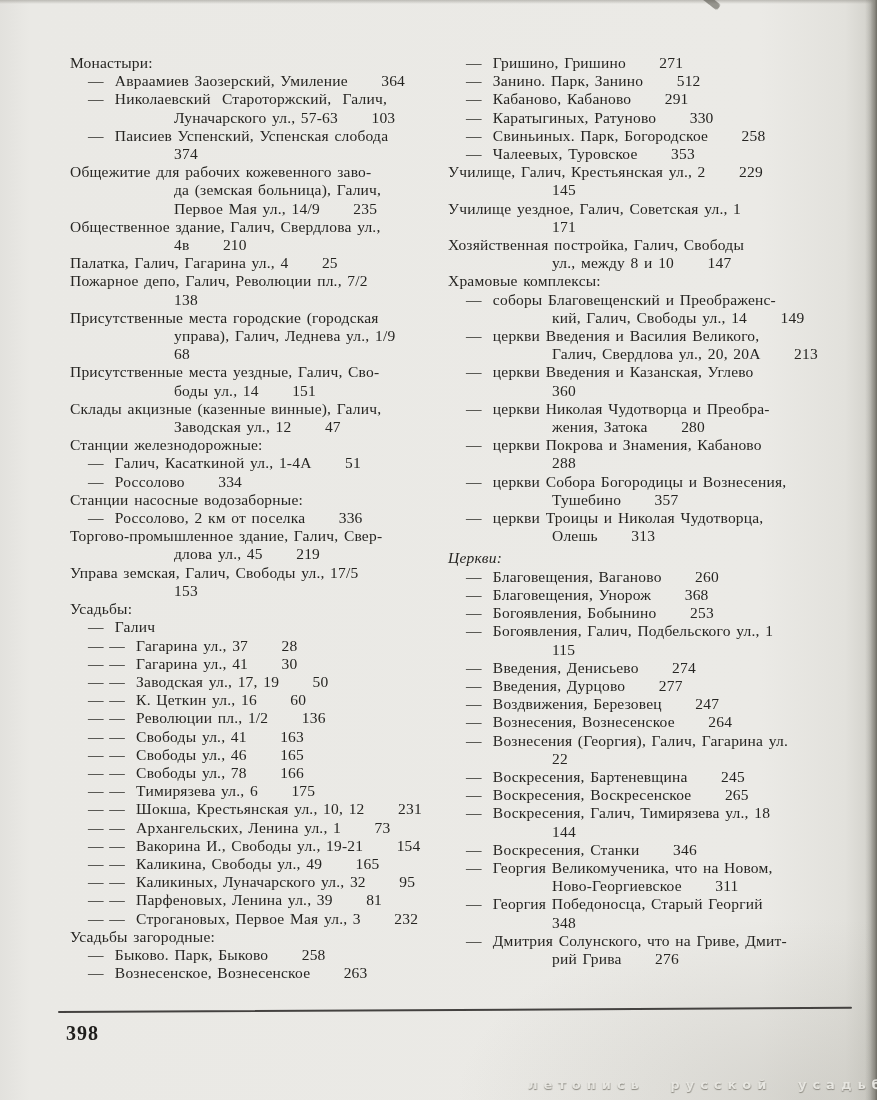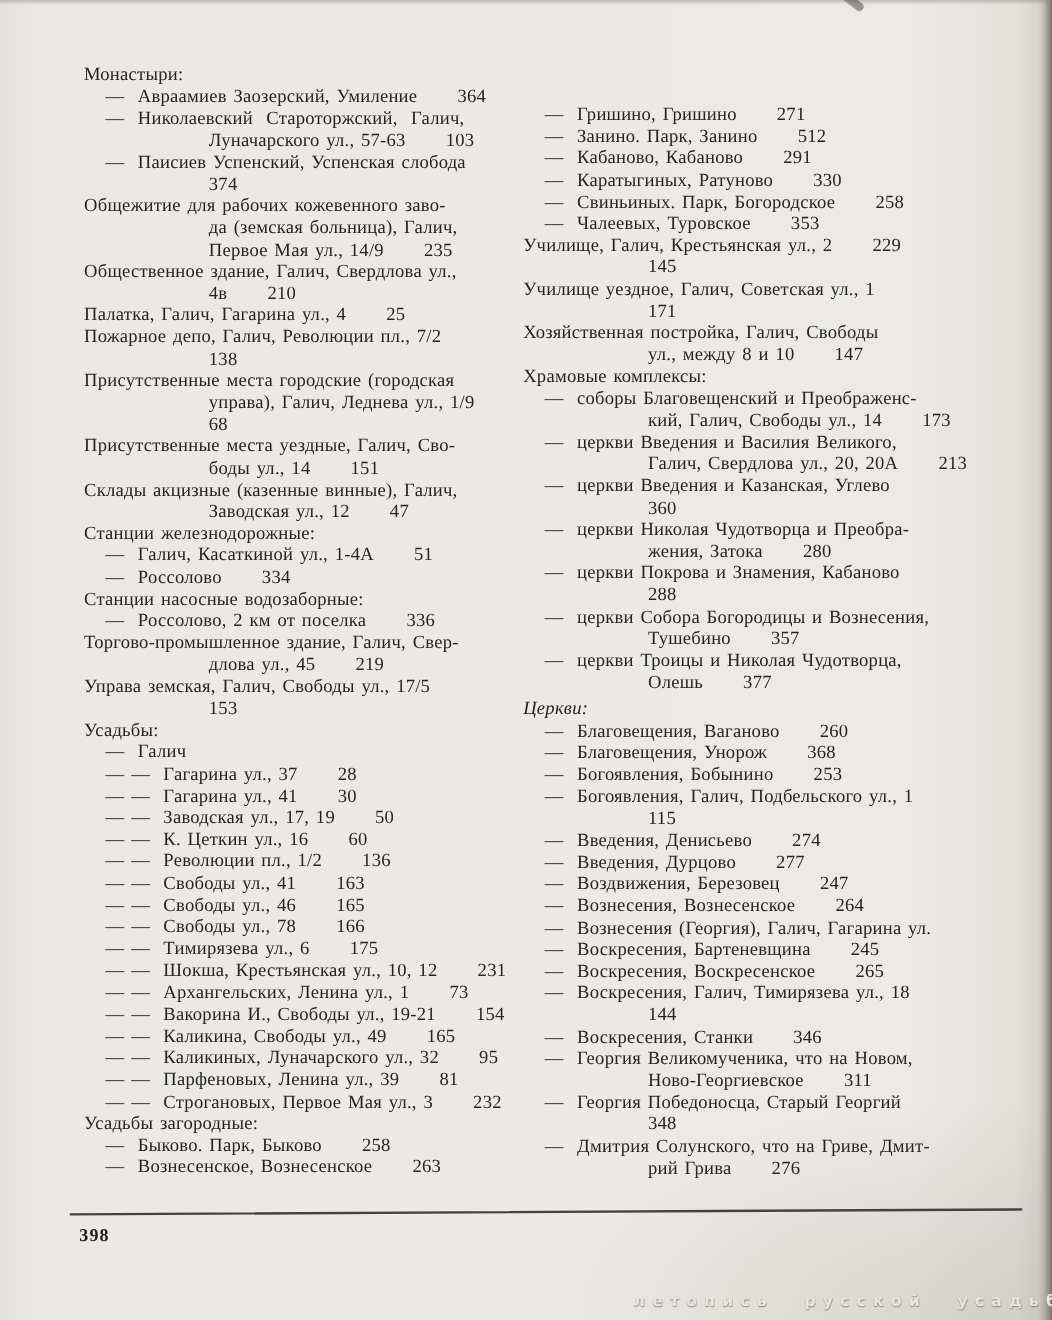--- a/index.html
+++ b/index.html
@@ -29,21 +29,21 @@
     background: rgba(78,76,68,0.55);
     transform: rotate(38deg);
     border-radius: 3px;
     filter: blur(0.5px);
   }
   .col {
     position: absolute; top: 54px;
     width: 402px;
   }
   .col-left  { left: 70px;  }
-  .col-right { left: 436px; margin-top: 33px; }
+  .col-right { left: 448px; }
   .ln {
     font-size: 15.5px;
     line-height: 18.2px;
     color: #262522;
     white-space: pre;
     letter-spacing: 0.2px;
     word-spacing: 1.5px;
   }
   .ln.c  { padding-left: 104px; }
   .ln.d1 { padding-left: 18px; }
@@ -53,21 +53,21 @@
     position: absolute; left: 58px; top: 1011px;
     width: 794px; height: 2px;
     background: #444240;
     transform: rotate(-0.3deg);
     transform-origin: left center;
     border-radius: 1px;
   }
   .page-number {
     position: absolute; left: 66px; top: 1022px;
     font-family: "Liberation Serif", serif;
-    font-size: 15px; font-weight: bold;
+    font-size: 20px; font-weight: bold;
     color: #1e1d1b; letter-spacing: 1px;
   }
   .watermark {
     position: absolute; left: 528px; top: 1077px;
     font-family: "DejaVu Sans", sans-serif;
     font-size: 13px; font-weight: bold;
     letter-spacing: 6px; word-spacing: 15px;
     white-space: pre;
     color: #e6e5e0;
     text-shadow: 0 1px 1px rgba(138,136,127,0.95), 1px 1px 0 rgba(150,148,140,0.4);
@@ -141,44 +141,45 @@
     <div class="ln d1">—  Свиньиных. Парк, Богородское      258</div>
     <div class="ln d1">—  Чалеевых, Туровское      353</div>
     <div class="ln h">Училище, Галич, Крестьянская ул., 2      229</div>
     <div class="ln c">145</div>
     <div class="ln h">Училище уездное, Галич, Советская ул., 1</div>
     <div class="ln c">171</div>
     <div class="ln h">Хозяйственная постройка, Галич, Свободы</div>
     <div class="ln c">ул., между 8 и 10      147</div>
     <div class="ln h">Храмовые комплексы:</div>
     <div class="ln d1">—  соборы Благовещенский и Преображенс-</div>
-    <div class="ln c">кий, Галич, Свободы ул., 14      173</div>
+    <div class="ln c">кий, Галич, Свободы ул., 14      149</div>
     <div class="ln d1">—  церкви Введения и Василия Великого,</div>
     <div class="ln c">Галич, Свердлова ул., 20, 20А      213</div>
     <div class="ln d1">—  церкви Введения и Казанская, Углево</div>
     <div class="ln c">360</div>
     <div class="ln d1">—  церкви Николая Чудотворца и Преобра-</div>
     <div class="ln c">жения, Затока      280</div>
     <div class="ln d1">—  церкви Покрова и Знамения, Кабаново</div>
     <div class="ln c">288</div>
     <div class="ln d1">—  церкви Собора Богородицы и Вознесения,</div>
     <div class="ln c">Тушебино      357</div>
     <div class="ln d1">—  церкви Троицы и Николая Чудотворца,</div>
-    <div class="ln c">Олешь      377</div>
+    <div class="ln c">Олешь      313</div>
     <div class="ln h gap">Церкви:</div>
     <div class="ln d1">—  Благовещения, Ваганово      260</div>
     <div class="ln d1">—  Благовещения, Унорож      368</div>
     <div class="ln d1">—  Богоявления, Бобынино      253</div>
     <div class="ln d1">—  Богоявления, Галич, Подбельского ул., 1</div>
     <div class="ln c">115</div>
     <div class="ln d1">—  Введения, Денисьево      274</div>
     <div class="ln d1">—  Введения, Дурцово      277</div>
     <div class="ln d1">—  Воздвижения, Березовец      247</div>
     <div class="ln d1">—  Вознесения, Вознесенское      264</div>
     <div class="ln d1">—  Вознесения (Георгия), Галич, Гагарина ул.</div>
+    <div class="ln c">22</div>
     <div class="ln d1">—  Воскресения, Бартеневщина      245</div>
     <div class="ln d1">—  Воскресения, Воскресенское      265</div>
     <div class="ln d1">—  Воскресения, Галич, Тимирязева ул., 18</div>
     <div class="ln c">144</div>
     <div class="ln d1">—  Воскресения, Станки      346</div>
     <div class="ln d1">—  Георгия Великомученика, что на Новом,</div>
     <div class="ln c">Ново-Георгиевское      311</div>
     <div class="ln d1">—  Георгия Победоносца, Старый Георгий</div>
     <div class="ln c">348</div>
     <div class="ln d1">—  Дмитрия Солунского, что на Гриве, Дмит-</div>

